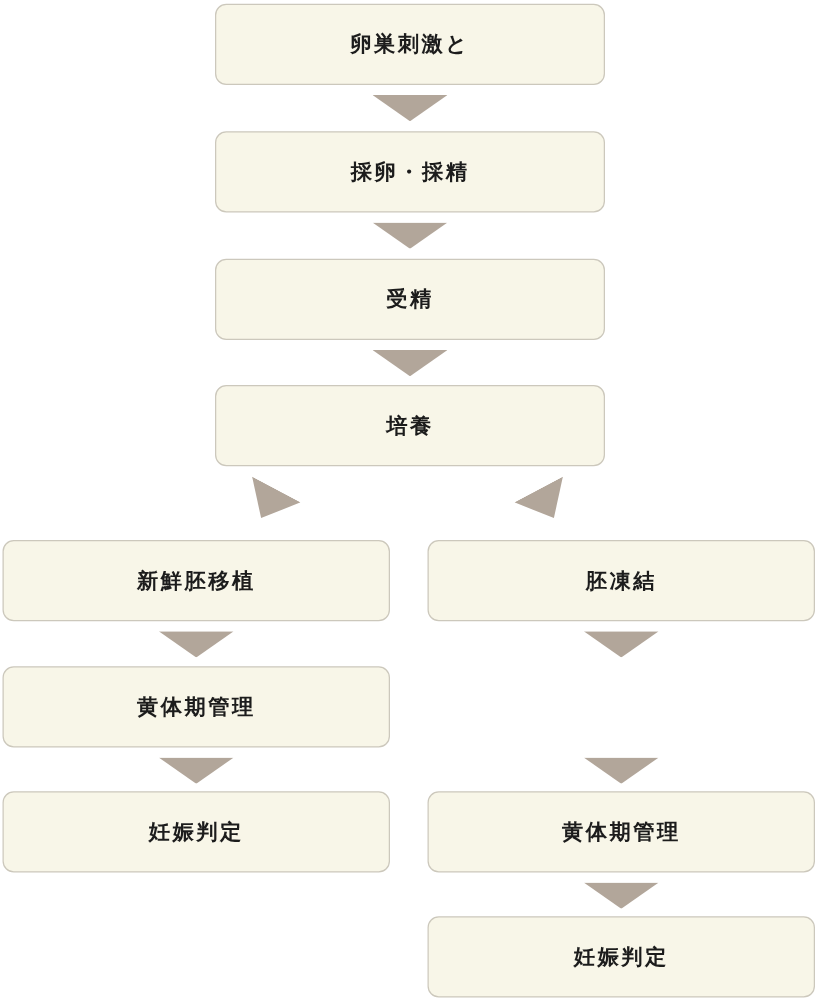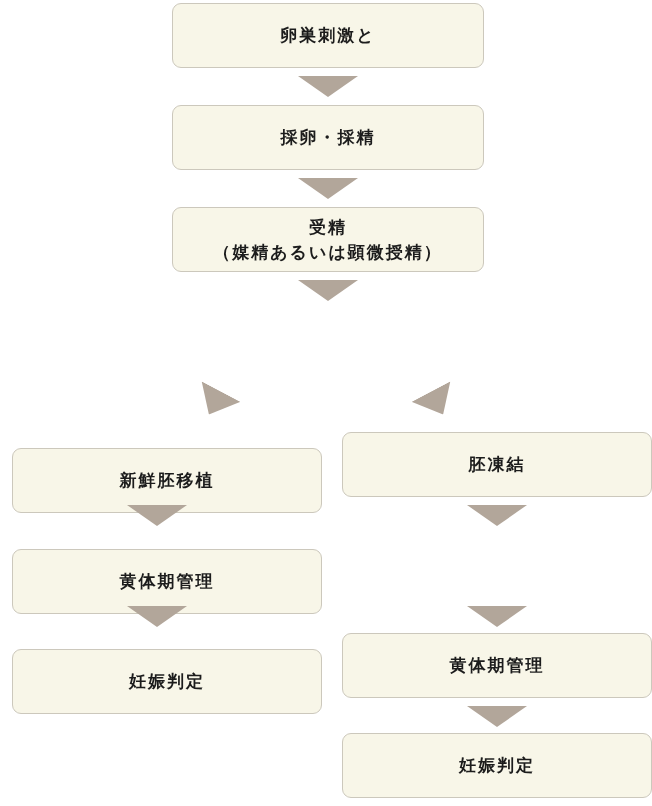--- a/index.html
+++ b/index.html
@@ -33,21 +33,21 @@
     justify-content:center;
     align-items:center;
     text-align:center;
     color:var(--text);
     font-size:17px;
     font-weight:bold;
     letter-spacing:2px;
     line-height:25px;
   }
   .col-top{left:172px;width:312px;}
-  .col-left{left:12px;margin-top:16px;}
+  .col-left{left:2px;}
   .col-right{left:342px;align-items:center;}
   .arrow-v{
     position:absolute;
     width:60px;
     height:21px;
     background:var(--arrow);
     clip-path:polygon(0 0,100% 0,50% 100%);
   }
   .arrow-d{
     position:absolute;
@@ -74,25 +74,27 @@
   <div class="arrow-v ax-top" style="top:76px"></div>
 
   <div class="box col-top" style="top:105px">
     <div>採卵・採精</div>
   </div>
 
   <div class="arrow-v ax-top" style="top:178px"></div>
 
   <div class="box col-top" style="top:207px">
     <div>受精</div>
-    <div>（媒精あるいは顕微授精）</div>
   </div>
 
   <div class="arrow-v ax-top" style="top:280px"></div>
 
+  <div class="box col-top" style="top:308px">
+    <div>培養</div>
+  </div>
 
   <div class="arrow-d rot-l" style="left:193px;top:390px"></div>
   <div class="arrow-d rot-r" style="left:415px;top:390px"></div>
 
   <div class="box col-left" style="top:432px">
     <div>新鮮胚移植</div>
   </div>
 
   <div class="arrow-v ax-left" style="top:505px"></div>
 

